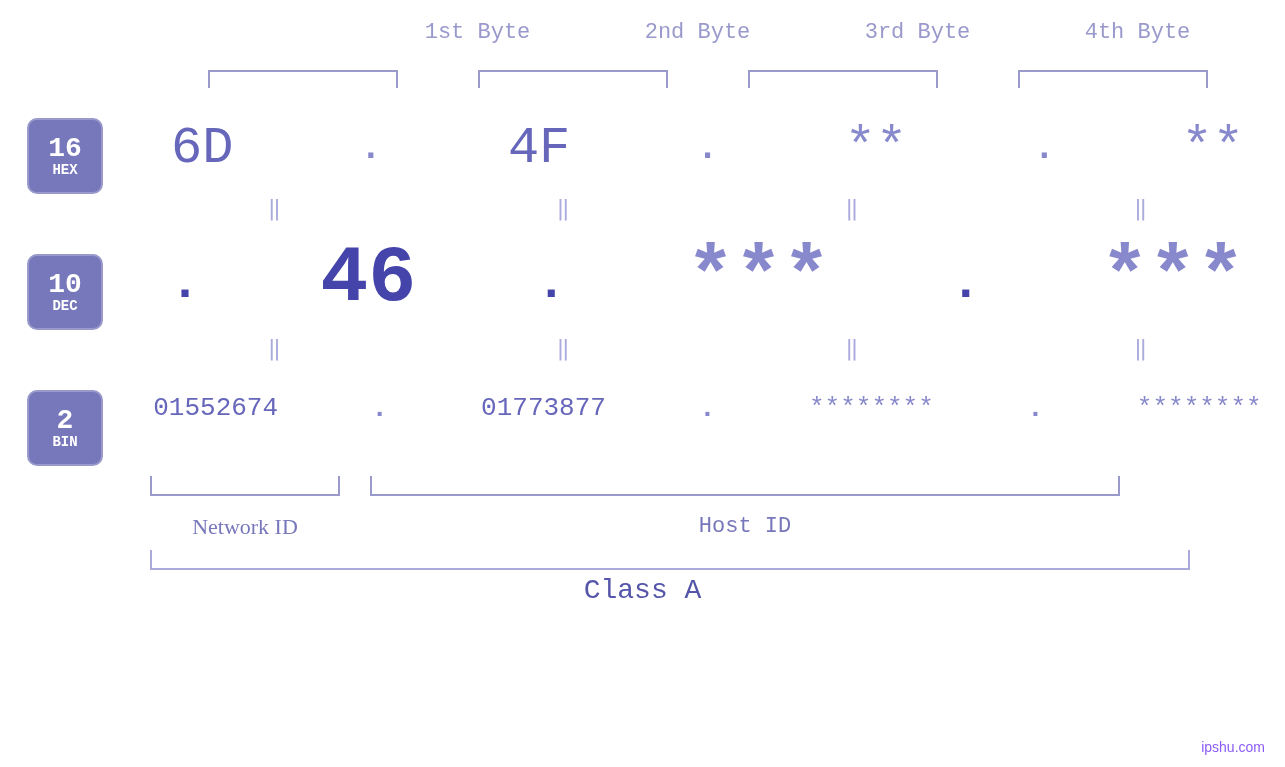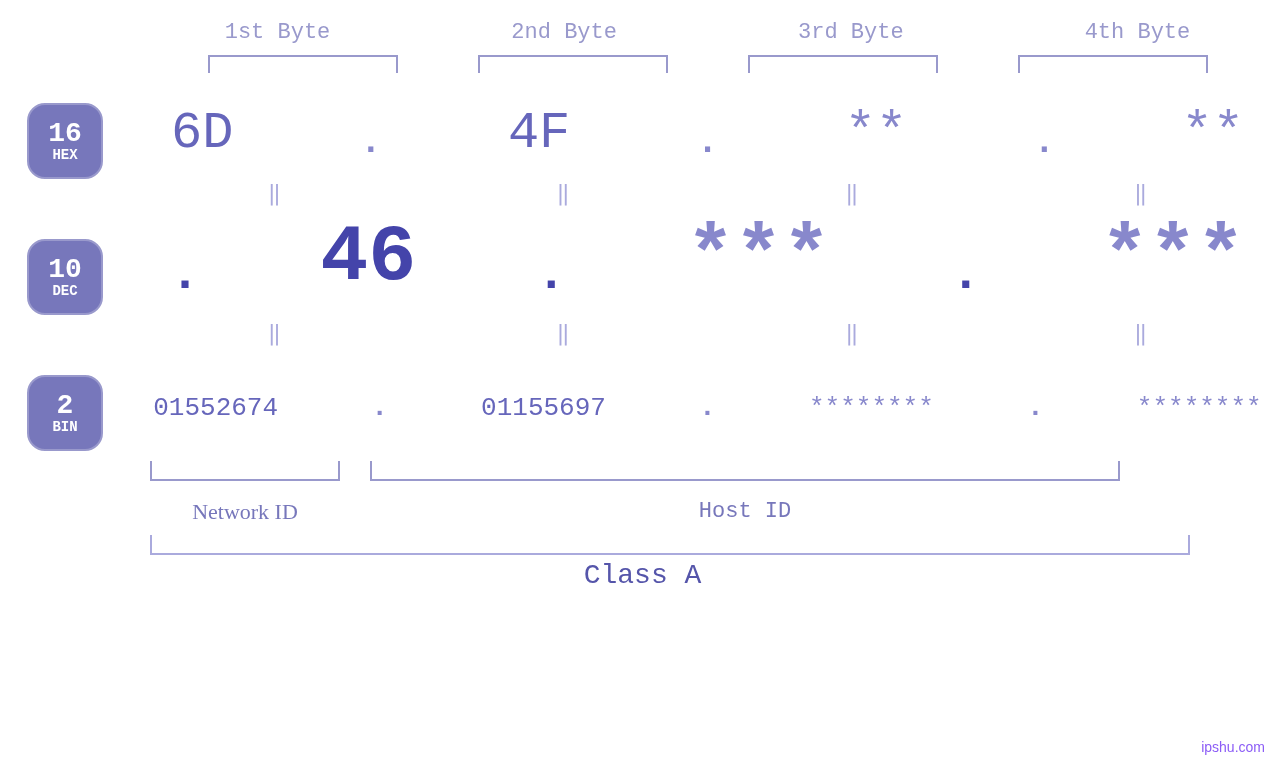--- a/index.html
+++ b/index.html
@@ -21,22 +21,22 @@
       flex-direction: column;
       align-items: center;
       padding-top: 20px;
     }
 
     
     .byte-headers {
       display: flex;
       width: 1080px;
       margin-left: 130px;
-      justify-content: space-between;
-      margin-bottom: 10px;
+      justify-content: flex-end;
+      margin-bottom: 25px;
     }
 
     .byte-header {
       color: #9999cc;
       font-size: 22px;
       font-family: 'Courier New', Courier, monospace;
       text-align: center;
       width: 220px;
     }
 
@@ -70,21 +70,21 @@
       flex-direction: column;
       align-items: center;
       width: 130px;
       padding-top: 20px;
       gap: 60px;
     }
 
     .base-badge {
       background: #7777bb;
       color: white;
-      border-radius: 18px;
+      border-radius: 10px;
       width: 76px;
       height: 76px;
       display: flex;
       flex-direction: column;
       align-items: center;
       justify-content: center;
       border: 2px solid #9999cc;
     }
 
     .base-badge .base-number {
@@ -102,21 +102,21 @@
     
     .data-grid {
       flex: 1;
       display: flex;
       flex-direction: column;
       padding-top: 10px;
     }
 
     .data-row {
       display: flex;
-      align-items: flex-end;
+      align-items: center;
       justify-content: space-around;
       padding: 10px 0;
       position: relative;
       gap: 40px;
     }
 
     .data-row.hex-row {
       height: 80px;
     }
 
@@ -358,21 +358,21 @@
             <span>‖</span>
           </div>
         <div class="double-bar">
             <span>‖</span>
           </div>
       </div>
 
       <div class="data-row bin-row">
         <span class="byte-value bin-val">01552674</span>
         <span class="dot-sep bin-dot">.</span>
-        <span class="byte-value bin-val">01155697</span>
+        <span class="byte-value bin-val">01773877</span>
         <span class="dot-sep bin-dot">.</span>
         <span class="byte-value bin-val masked">********</span>
         <span class="dot-sep bin-dot">.</span>
         <span class="byte-value bin-val masked">********</span>
       </div>
 
     </div>
   </div>
 
   <div class="bottom-section">

